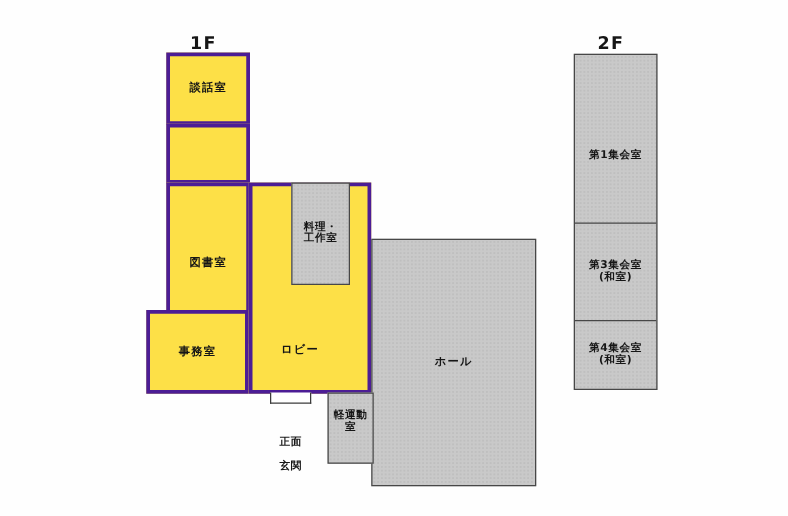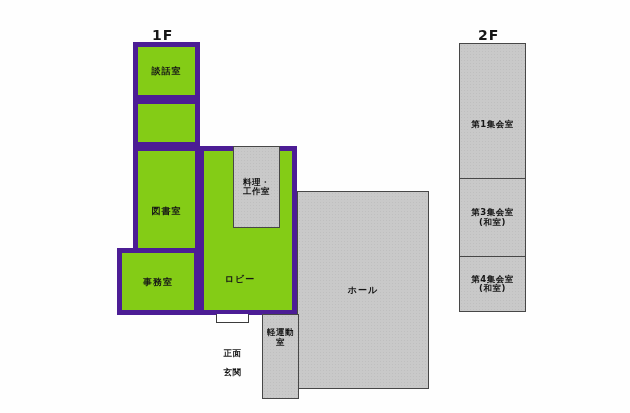--- a/index.html
+++ b/index.html
@@ -1,22 +1,22 @@
 <!DOCTYPE html>
 <html><head>
 <meta charset="utf-8">
 <style>
   html,body{margin:0;padding:0;background:#ffffff;}
   .canvas{
     position:relative;width:630px;height:413px;background:#fefefe;
     font-family:"DejaVu Sans","Liberation Sans",sans-serif;
     color:#161616;overflow:hidden;
   }
-  .box{position:absolute;box-sizing:border-box;background:#84cc16;
-    border:5px solid #4c1d95;display:flex;flex-direction:column;
+  .box{position:absolute;box-sizing:border-box;background:#fde047;
+    border:3px solid #4c1d95;display:flex;flex-direction:column;
     align-items:center;justify-content:center;text-align:center;}
   .gray{
     background-color:#c9c9c9;
     background-image:radial-gradient(rgba(0,0,0,0.05) 1px, transparent 1px);
     background-size:3px 3px;
     border:1.5px solid #474747;
   }
   .room-label{font-size:9px;font-weight:bold;letter-spacing:1px;line-height:12px;white-space:nowrap;}
   .room-label-sm{font-size:8.5px;font-weight:bold;letter-spacing:0.5px;line-height:9.5px;white-space:nowrap;}
   .floor-label{position:absolute;font-size:14px;font-weight:bold;letter-spacing:1px;width:30px;}
@@ -63,21 +63,21 @@
       <span class="room-label-sm">料理・</span>
       <span class="room-label-sm">工作室</span>
     </div>
 
     <div class="notch" style="left:216px;top:314px;width:33px;height:9px;"></div>
     <div class="free-label" style="left:212px;top:341px;width:41px;">
       <span class="room-label-sm">正面</span><br>
       <span class="room-label-sm">玄関</span>
     </div>
 
-    <div class="box gray" style="left:262px;top:314px;width:37px;height:85px;justify-content:flex-start;padding-top:13px;z-index:2;">
+    <div class="box gray" style="left:262px;top:314px;width:37px;height:57px;justify-content:flex-start;padding-top:13px;z-index:2;">
       <span class="room-label-sm">軽運動</span>
       <span class="room-label-sm">室</span>
     </div>
 
     <div class="box gray" style="left:297px;top:191px;width:132px;height:198px;z-index:1;">
       <span class="room-label">ホール</span>
     </div>
   </div>
 
   <div>

